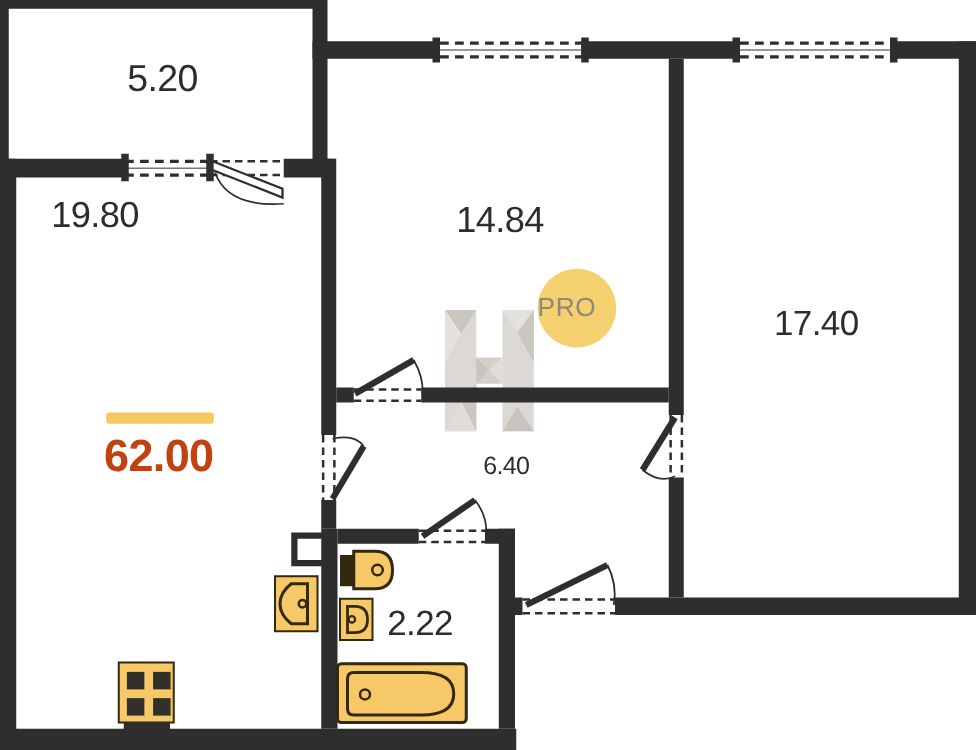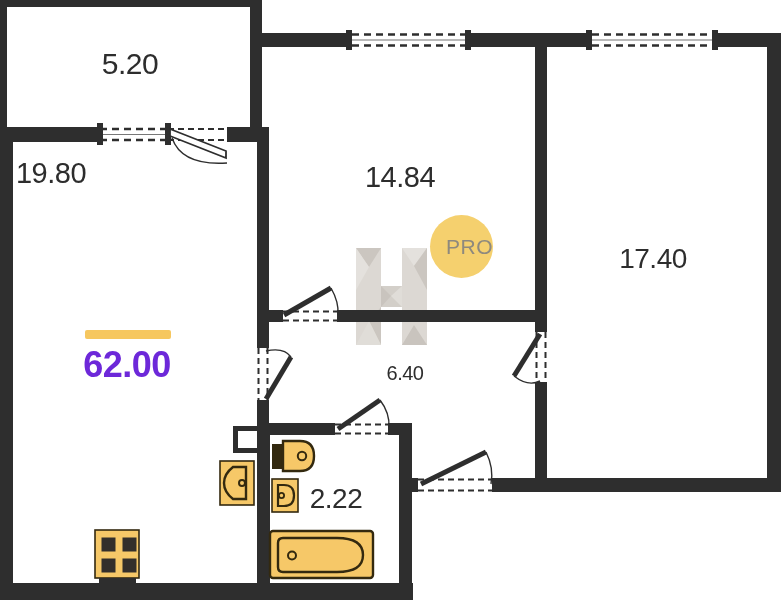--- a/index.html
+++ b/index.html
@@ -5,23 +5,23 @@
   html,body{margin:0;padding:0;background:#ffffff;}
   #plan{position:relative;width:781px;height:600px;background:#ffffff;overflow:hidden;
         font-family:"Liberation Sans","DejaVu Sans",sans-serif;}
   #plan svg{position:absolute;left:0;top:0;}
   .wall{position:absolute;background:#2E2E2E;}
   .label{position:absolute;transform:translate(-50%,-50%);color:#2D2D2D;
          white-space:nowrap;letter-spacing:-0.5px;line-height:1;}
   .total-bar{position:absolute;left:85px;top:330px;width:86px;height:9px;
              background:#F6C75F;border-radius:2px;}
   .total-label{position:absolute;transform:translate(-50%,-50%);left:127px;top:365px;
-               font-size:36px;font-weight:bold;color:#6d28d9;letter-spacing:-0.5px;}
+               font-size:36px;font-weight:bold;color:#c2410c;letter-spacing:-0.5px;}
   .badge{position:absolute;left:430px;top:215px;width:63px;height:63px;border-radius:50%;
-         background:#F5D06E;display:flex;align-items:center;justify-content:flex-end;}
+         background:#F5D06E;display:flex;align-items:center;justify-content:flex-start;}
   .badge span{font-size:21px;color:#8E897E;letter-spacing:0.5px;}
   .z-top{z-index:5;}
 </style>
 </head>
 <body>
 
 <div id="plan">
 
   <svg width="781" height="600" viewBox="0 0 781 600">
     <g>
@@ -149,21 +149,21 @@
       <circle cx="281.5" cy="495.5" r="2.6" fill="#F6C868" stroke="#33290F" stroke-width="1.8"></circle>
     </g>
     <g>
       <rect x="270" y="531" width="103" height="47" rx="3" fill="#F6C868" stroke="#33290F" stroke-width="2.4"></rect>
       <path d="M283,538 L337,538 Q363,538 363,555 Q363,572 337,572 L283,572 Q278,572 278,567 L278,543 Q278,538 283,538 Z" fill="#F6C868" stroke="#33290F" stroke-width="2.4"></path>
       <circle cx="292" cy="555.5" r="4" fill="#F6C868" stroke="#33290F" stroke-width="2"></circle>
     </g>
   </svg>
 
   <div class="label z-top" style="left:130px;top:64px;font-size:30px">5.20</div>
-  <div class="label z-top" style="left:51px;top:173px;font-size:29px">19.80</div>
+  <div class="label z-top" style="left:76px;top:173px;font-size:29px">19.80</div>
   <div class="label z-top" style="left:400px;top:177px;font-size:29px">14.84</div>
   <div class="label z-top" style="left:653px;top:259px;font-size:28px">17.40</div>
   <div class="label z-top" style="left:405px;top:373px;font-size:20px">6.40</div>
   <div class="label z-top" style="left:336px;top:499px;font-size:28px">2.22</div>
 
   <div class="total-bar z-top"></div>
   <div class="total-label z-top">62.00</div>
 
   <div class="badge z-top">
     <span>PRO</span>

